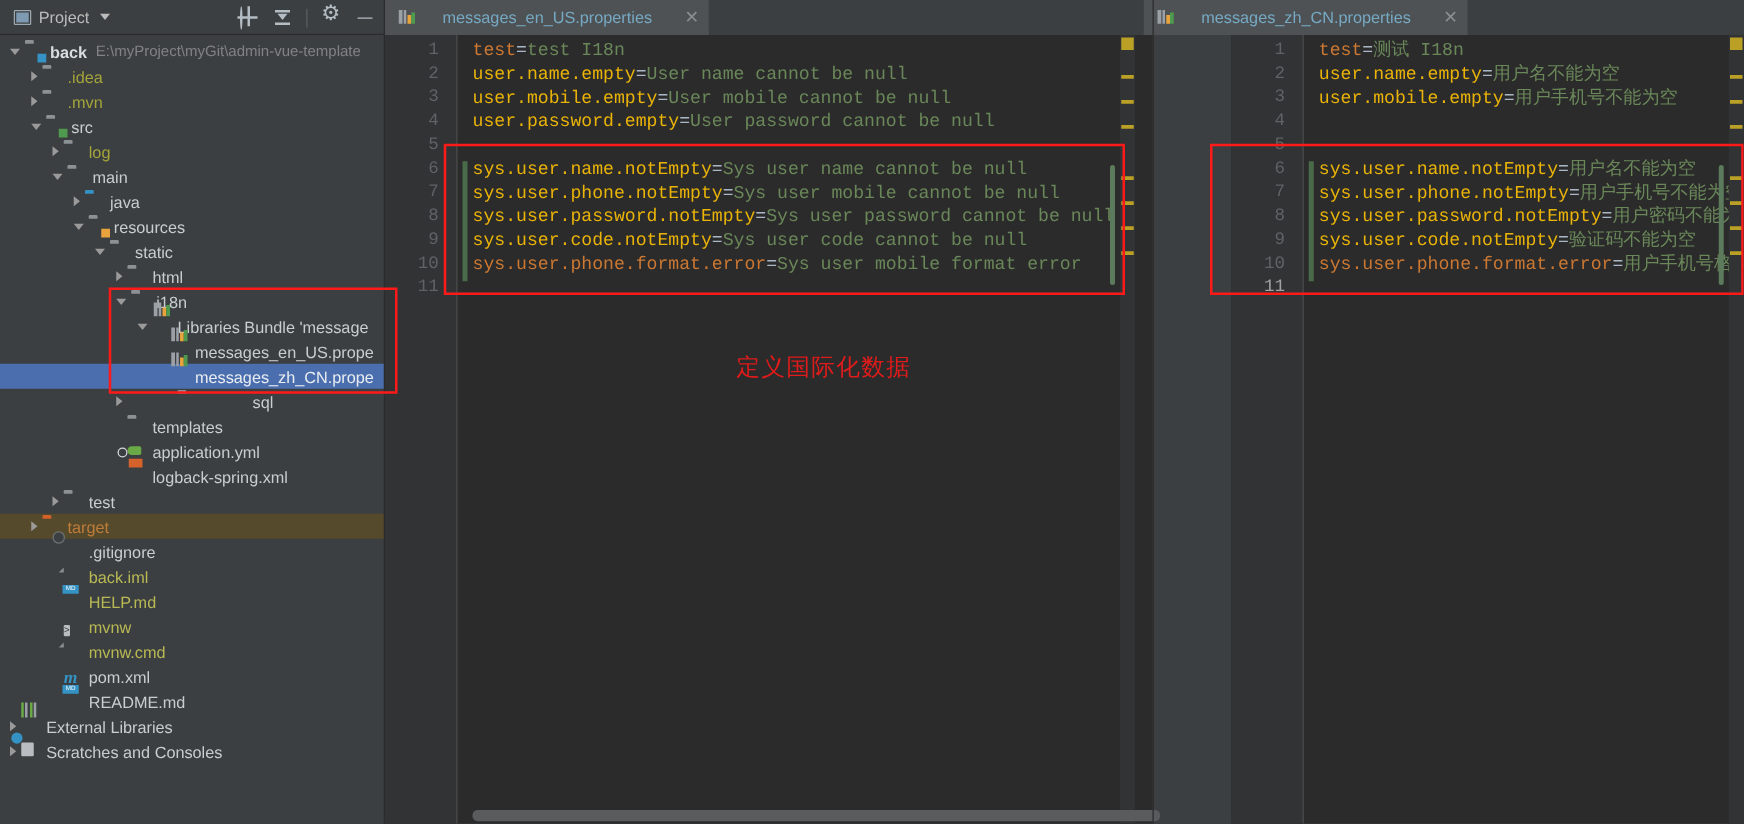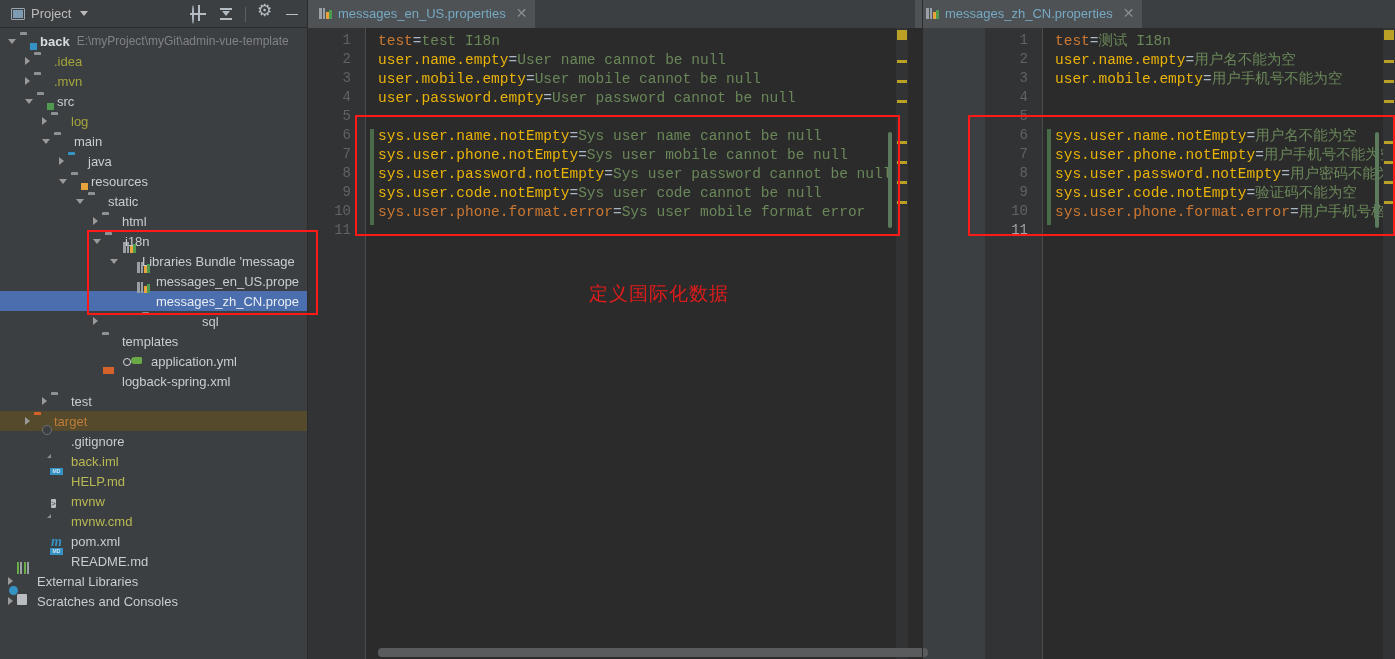--- a/index.html
+++ b/index.html
@@ -148,21 +148,21 @@
   .c-orange { color: #c07c3a; }
   .c-path   { color: #808285; font-size: 12px; margin-left: 7px; }
   .c-sel    { color: #e9edf1; }
 
   
   .editor-area { position: absolute; left: 308px; top: 0; right: 0; height: 659px;
                  background: #3c3f41; }
   .tabbar { position: relative; height: 28px; background: #3c3f41; }
   .tab {
     position: absolute; top: 0; height: 28px; background: #4e5254;
-    display: flex; align-items: center; gap: 6px; padding: 0 8px 0 10px;
+    display: flex; align-items: center; gap: 22px; padding: 0 8px 0 10px;
     border-bottom: 2px solid #4e5254;
   }
   .tab-label { font-size: 13px; color: #76a9c4; }
   .tab-close { color: #8a8f93; font-size: 14px; line-height: 1; margin-left: 4px; }
 
   .pane { position: absolute; background: #2b2b2b; }
   .pane-left  { left: 0;   top: 28px; width: 614px;  height: 631px; }
   .pane-right { left: 677px; top: 28px; width: 410px; height: 631px; }
   .gutter {
     position: absolute; left: 0; top: 0; width: 58px; height: 100%;
@@ -300,21 +300,21 @@
         <div class="tree-row" style="padding-left: 93px; gap: 40px;">
           <span class="arrow closed"></span>
           <span class="ti"><span class="folder"></span></span>
           <span class="tlabel c-white">sql</span>
         </div>
         <div class="tree-row" style="padding-left: 93px;">
           <span class="arrow none"></span>
           <span class="ti"><span class="folder"></span></span>
           <span class="tlabel c-white">templates</span>
         </div>
-        <div class="tree-row" style="padding-left: 93px; margin-left: 29px;">
+        <div class="tree-row" style="padding-left: 93px;">
           <span class="arrow none"></span>
           <span class="ti"><span class="yml-ico"></span></span>
           <span class="tlabel c-white">application.yml</span>
         </div>
         <div class="tree-row" style="padding-left: 93px;">
           <span class="arrow none"></span>
           <span class="ti"><span class="xml-ico"></span></span>
           <span class="tlabel c-white">logback-spring.xml</span>
         </div>
         <div class="tree-row" style="padding-left: 42px;">

